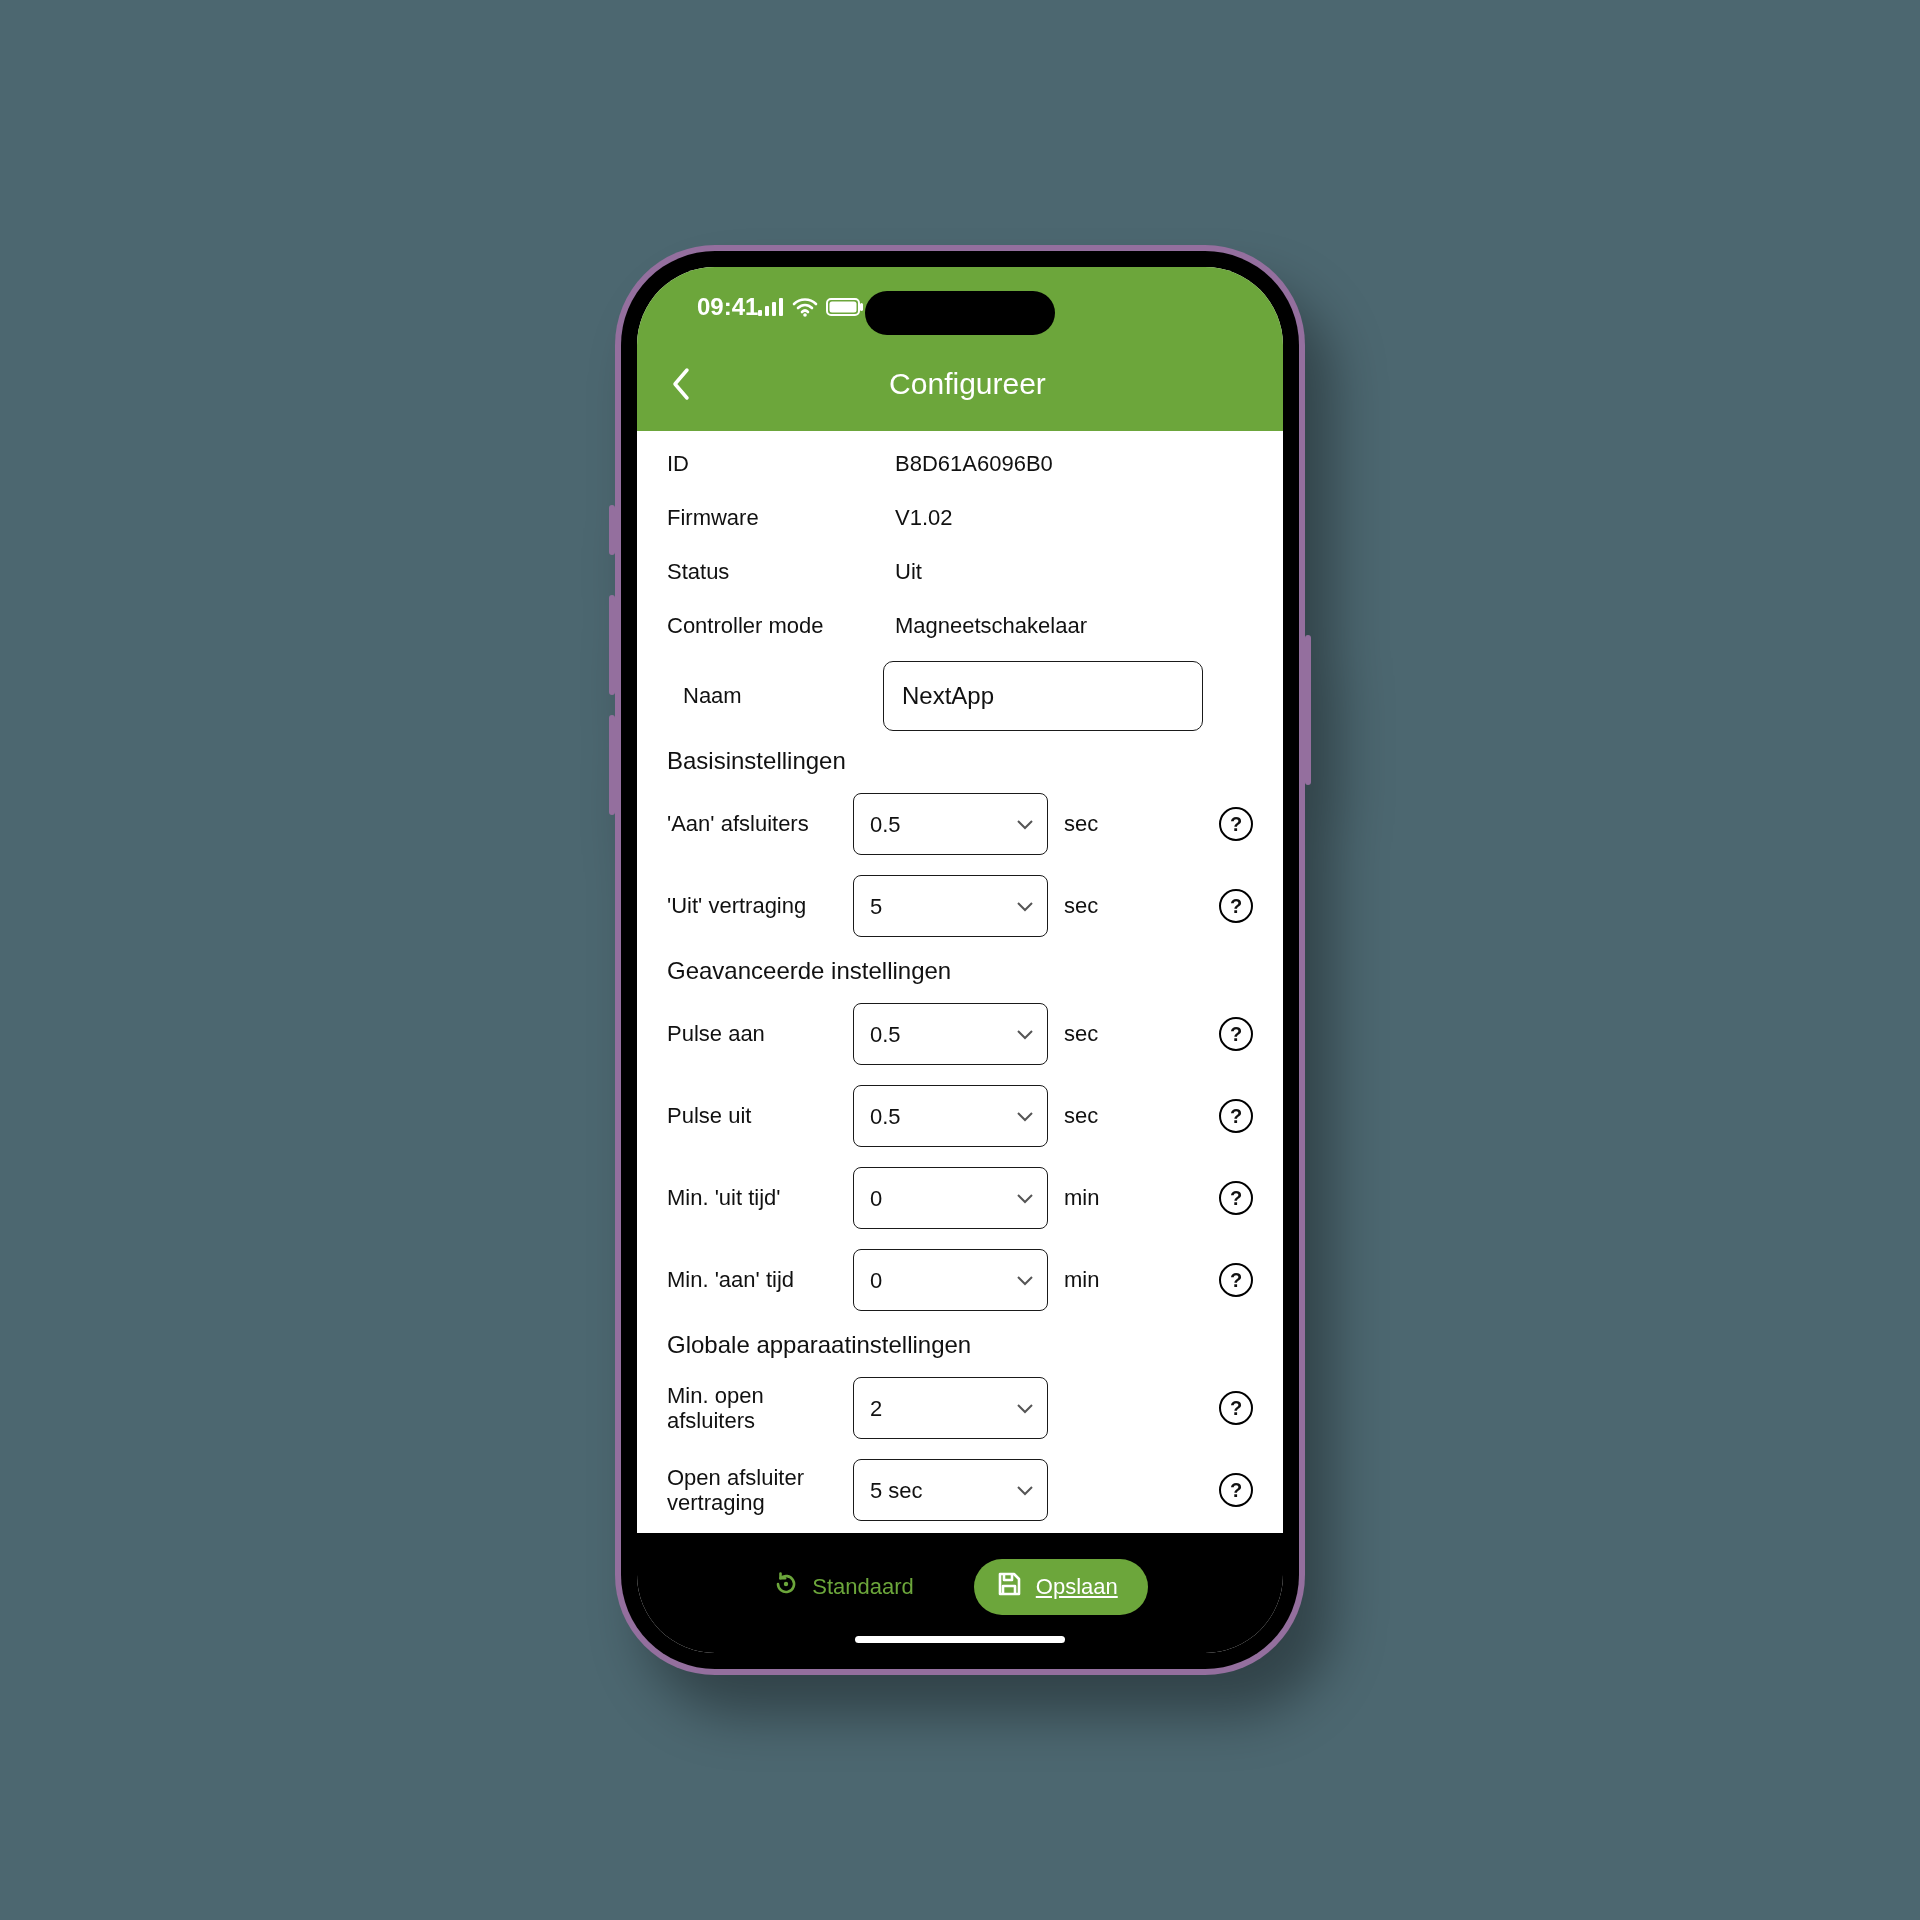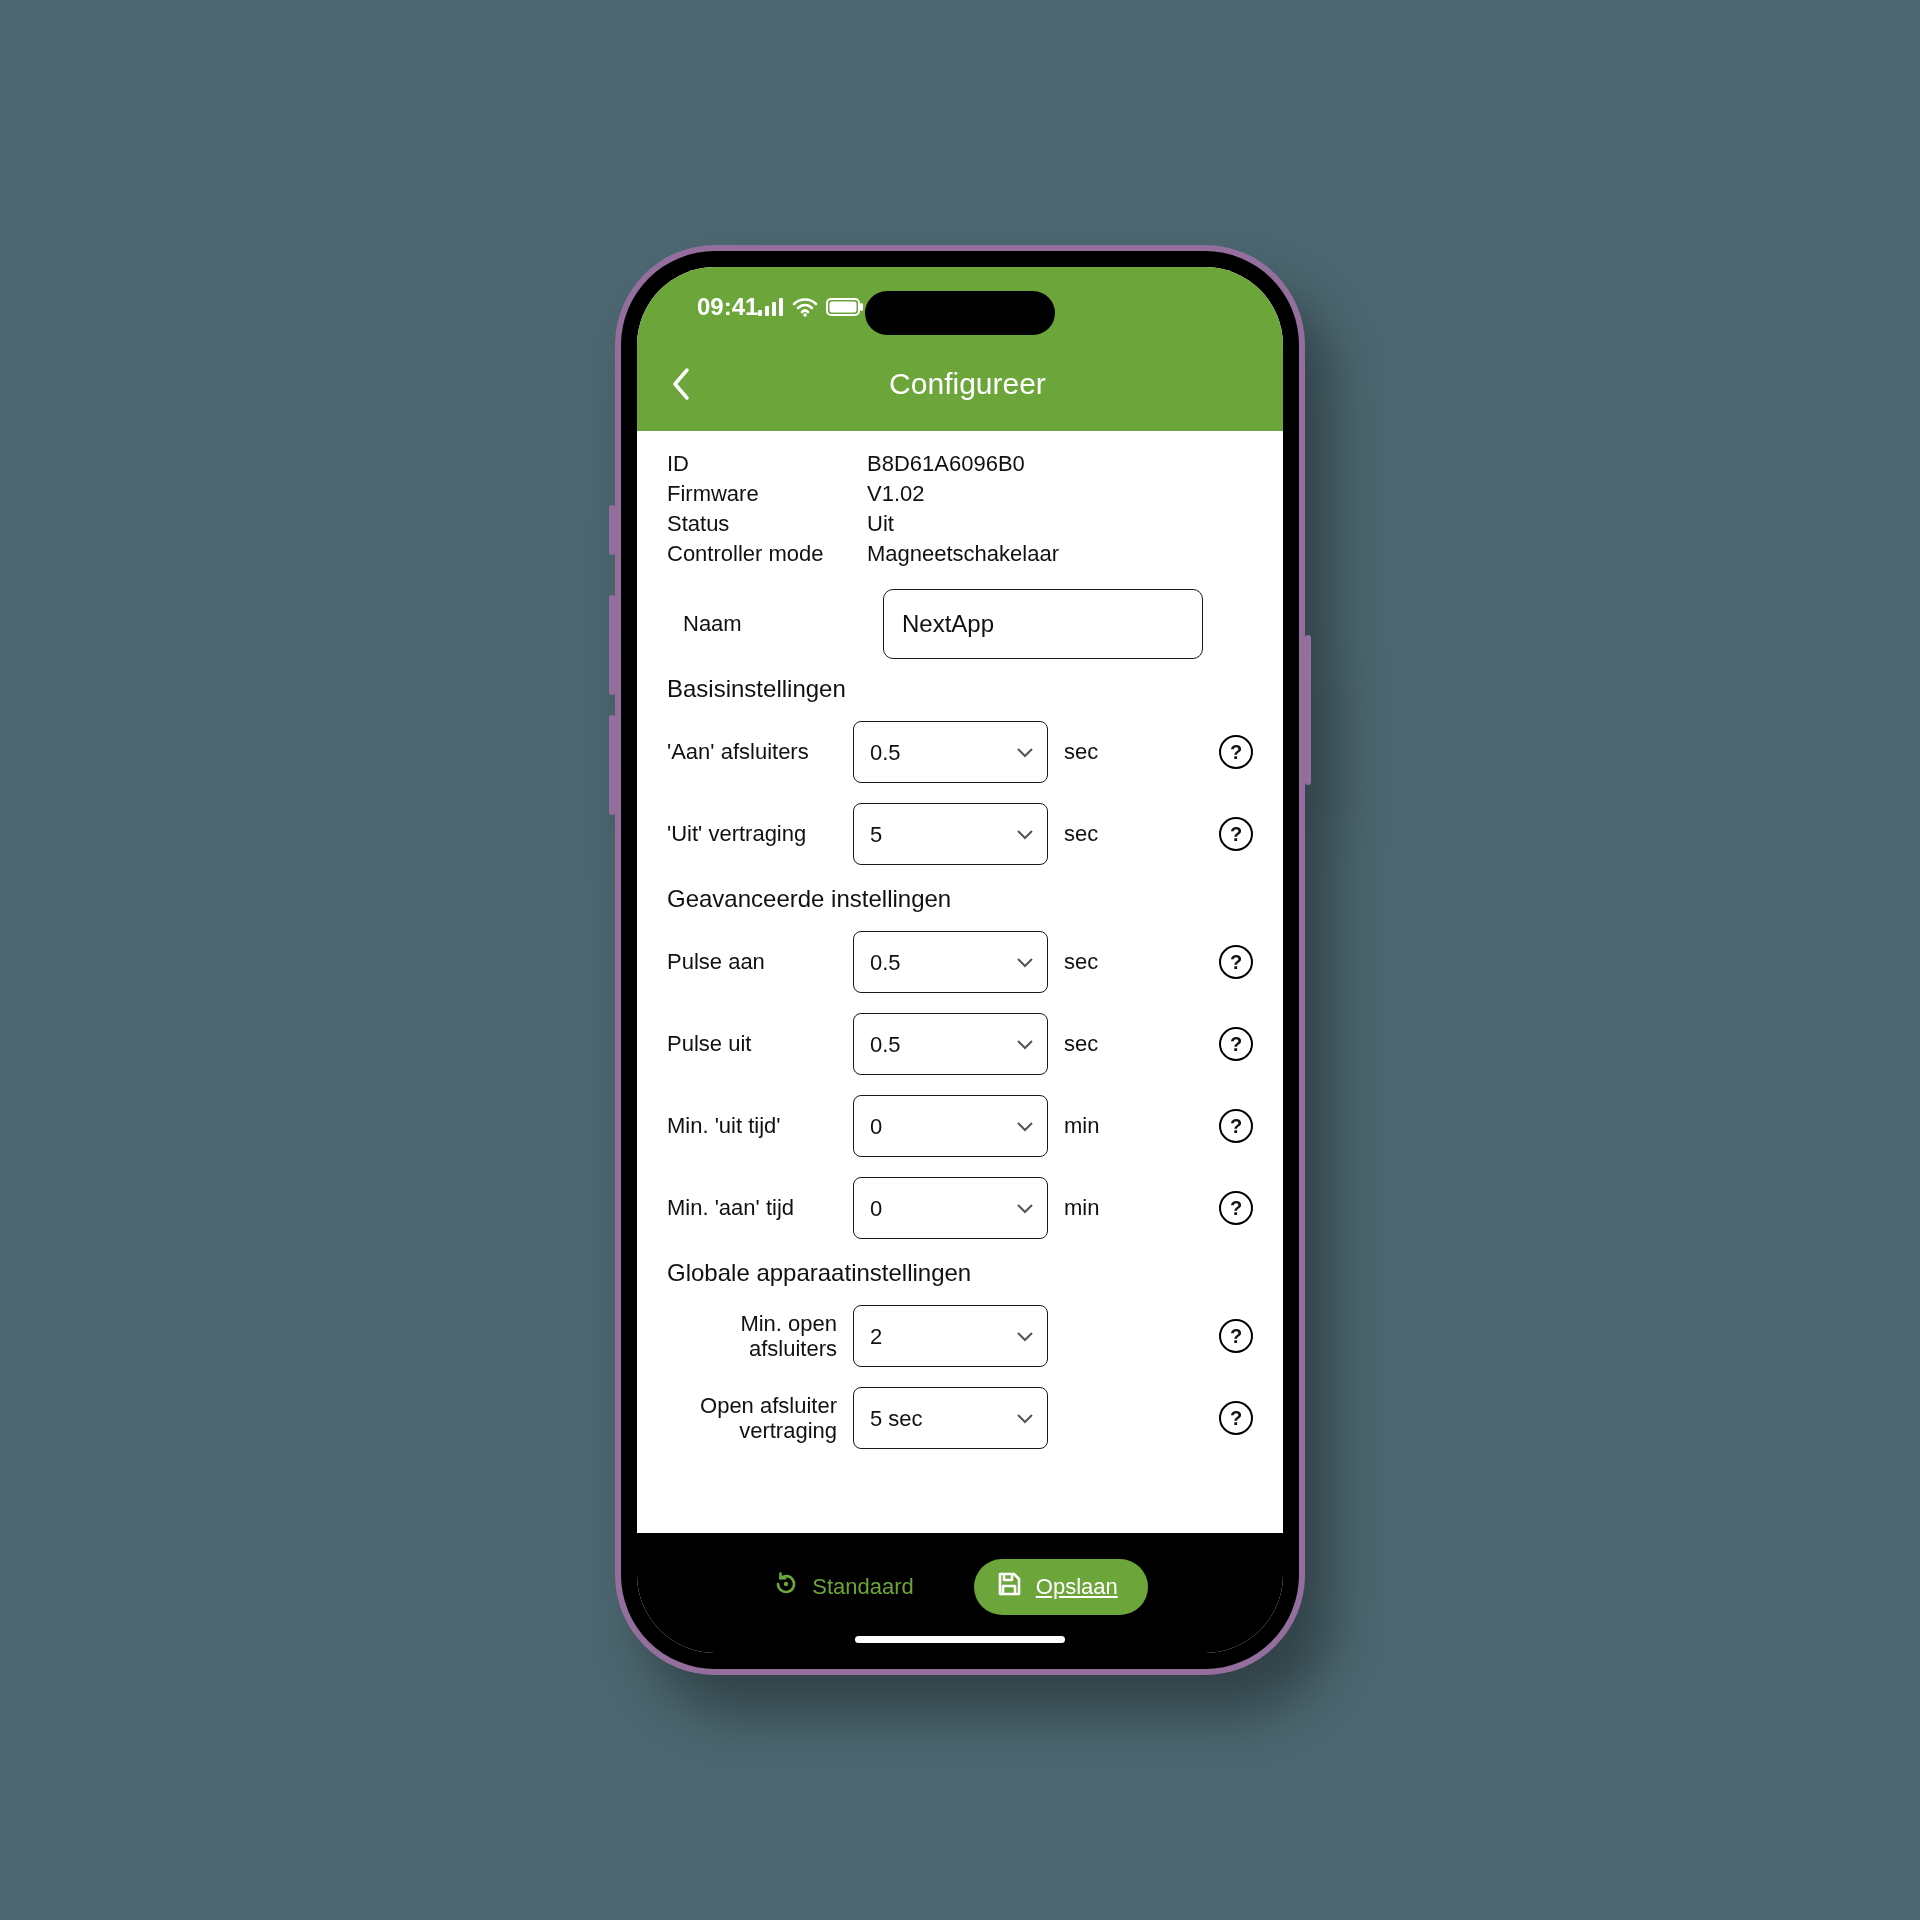--- a/index.html
+++ b/index.html
@@ -105,20 +105,21 @@
     flex: 1 1 auto;
     overflow: hidden;
     padding: 20px 30px 0;
     font-size: 22px;
   }
   .info-grid {
     display:grid;
     grid-template-columns: 200px 1fr;
     row-gap: 4px;
     margin-bottom: 20px;
+    gap: 28px;
   }
   .info-label { }
   .info-value { }
   .name-row {
     margin-top: 22px;
     display:flex;
     align-items:center;
     gap: 20px;
   }
   .name-row .lbl { width: 180px; margin-left: 16px; }
@@ -204,21 +205,21 @@
   .home-indicator {
     position:absolute;
     bottom: 10px;
     left:50%;
     transform:translateX(-50%);
     width: 210px;
     height: 7px;
     background:#fff;
     border-radius: 5px;
   }
-  .cutoff-row .lbl { line-height:1.15;text-align:right; }
+  .cutoff-row .lbl { line-height:1.15; }
   .last-row { margin-bottom: 0; }
 </style>
 </head>
 <body>
 
 <div class="phone-shadow">
 <div class="phone">
   <div class="side-btn side-left-1"></div>
   <div class="side-btn side-left-2"></div>
   <div class="side-btn side-left-3"></div>

